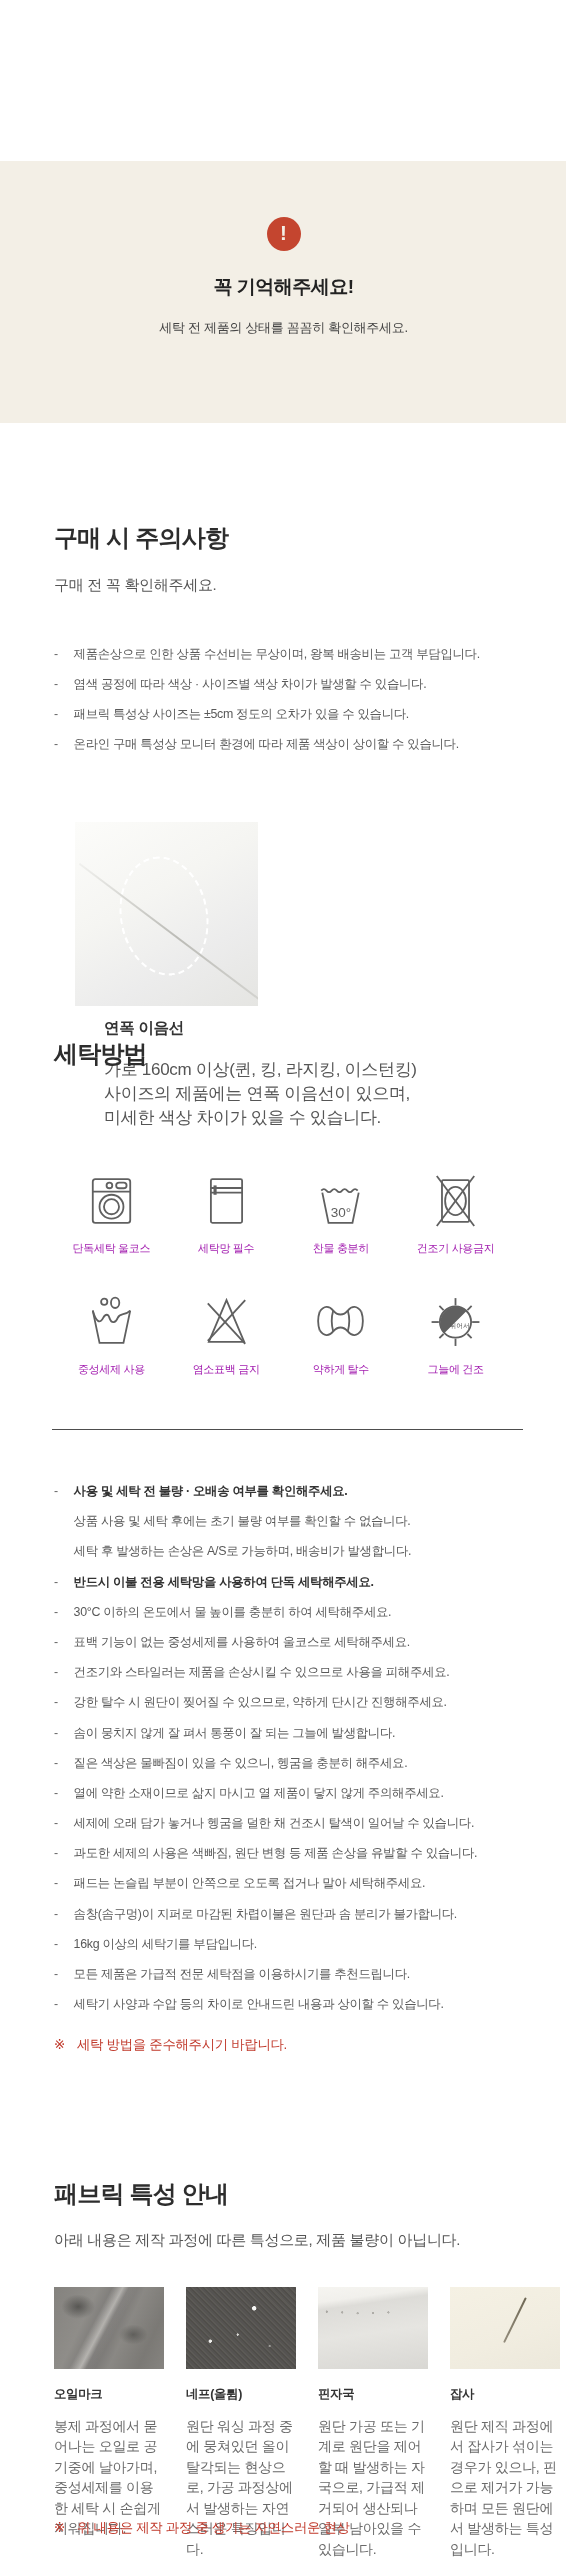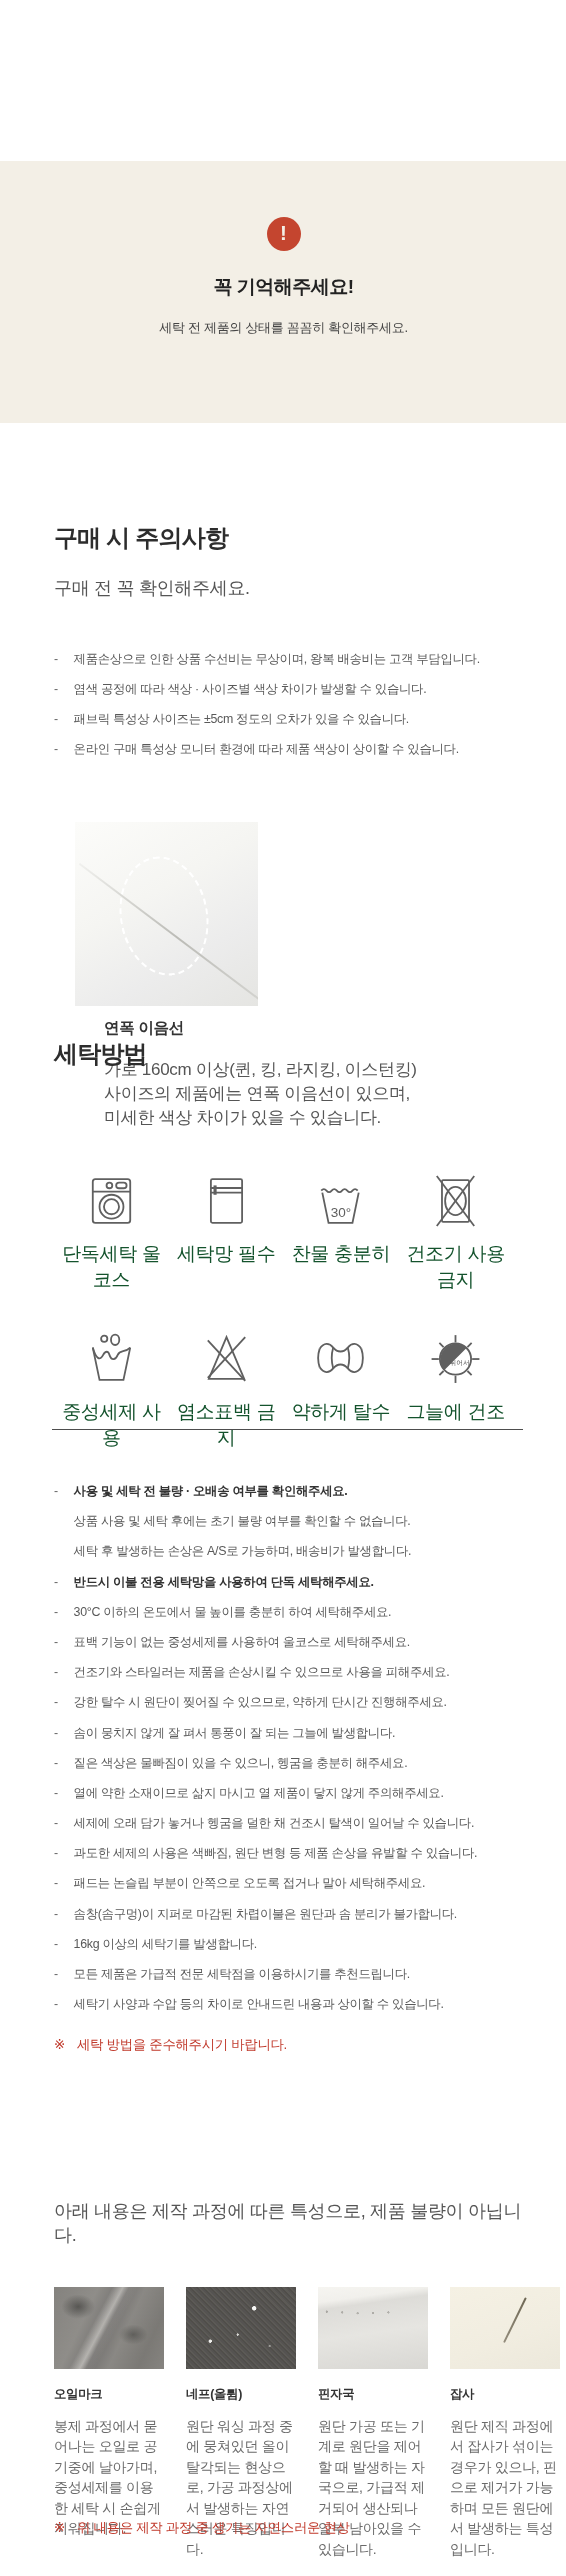--- a/index.html
+++ b/index.html
@@ -9,21 +9,21 @@
 
   
   .banner { position:absolute; top:161px; left:0; width:567px; height:262px; background:#f3efe6; text-align:center; }
   .banner-icon { width:34px; height:34px; border-radius:50%; background:#c4452f; margin:56px auto 0; display:flex; align-items:center; justify-content:center; }
   .banner-icon span { color:#f3efe6; font-size:20.6px; font-weight:bold; line-height:1; margin-top:-1px; }
   .banner-title { margin-top:23px; font-size:19px; font-weight:bold; color:#222; letter-spacing:-0.5px; }
   .banner-sub { margin-top:18.5px; font-size:13px; color:#444; letter-spacing:-0.3px; }
 
   
   .h2 { font-size:24px; font-weight:bold; color:#2d2d2d; letter-spacing:-0.8px; }
-  .sec-sub { font-size:18px; color:#555; letter-spacing:-0.3px; }
+  .sec-sub { font-size:15px; color:#555; letter-spacing:-0.3px; }
   ul.dashlist { list-style:none; }
   ul.dashlist li { font-size:12.4px; line-height:24px; margin-bottom:6.2px; color:#595959; letter-spacing:-0.3px; white-space:nowrap; }
   .dash { display:inline-block; width:19.6px; color:#666; }
   li.b .txt { font-weight:bold; color:#333;text-align:center; }
   li.sub { padding-left:19.6px; }
 
   
   .sec-purchase { position:absolute; top:522px; left:54px; right:44px; }
   .sec-purchase .sec-sub { margin-top:21.6px; }
   .sec-purchase ul { margin-top:47px; }
@@ -43,21 +43,21 @@
   .seam-lines div { font-size:17px; color:#555; line-height:24px; letter-spacing:-0.3px; white-space:nowrap; }
 
   
   .wash-title { position:absolute; top:1038px; left:54px; }
   .icon-grid { position:absolute; top:1175px; left:54px; width:459px; }
   .icon-row { display:flex; }
   .icon-row + .icon-row { margin-top:39px; }
   .cell { flex:1; text-align:center; }
   .ic { height:52px; display:flex; align-items:center; justify-content:center; }
   .ic svg { height:52px; width:57px; }
-  .iclabel { margin-top:14.4px; font-size:19px; color:#14532d; letter-spacing:-0.3px; }
+  .iclabel { margin-top:14.4px; font-size:11px; color:#a21caf; letter-spacing:-0.3px; }
   .divider { position:absolute; top:1429px; left:52px; width:471px; height:1px; background:#4d4d4d; }
   .instructions { position:absolute; top:1479px; left:54px; right:20.6px; }
   .red-note { font-size:13.4px; color:#c0392b; letter-spacing:-0.3px; }
   .red-note .mk { display:inline-block; width:23px; }
   .wash-note { position:absolute; top:2036px; left:54px; }
 
   
   .sec-fabric { position:absolute; top:2178px; left:54px; right:44px; }
   .sec-fabric .sec-sub { margin-top:20.6px; }
   .fabric-grid { position:absolute; top:2287px; left:54px; width:471px; display:flex; gap:22px; }
@@ -248,30 +248,31 @@
     <li><span class="dash">-</span><span class="txt">표백 기능이 없는 중성세제를 사용하여 울코스로 세탁해주세요.</span></li>
     <li><span class="dash">-</span><span class="txt">건조기와 스타일러는 제품을 손상시킬 수 있으므로 사용을 피해주세요.</span></li>
     <li><span class="dash">-</span><span class="txt">강한 탈수 시 원단이 찢어질 수 있으므로, 약하게 단시간 진행해주세요.</span></li>
     <li><span class="dash">-</span><span class="txt">솜이 뭉치지 않게 잘 펴서 통풍이 잘 되는 그늘에 발생합니다.</span></li>
     <li><span class="dash">-</span><span class="txt">짙은 색상은 물빠짐이 있을 수 있으니, 헹굼을 충분히 해주세요.</span></li>
     <li><span class="dash">-</span><span class="txt">열에 약한 소재이므로 삶지 마시고 열 제품이 닿지 않게 주의해주세요.</span></li>
     <li><span class="dash">-</span><span class="txt">세제에 오래 담가 놓거나 헹굼을 덜한 채 건조시 탈색이 일어날 수 있습니다.</span></li>
     <li><span class="dash">-</span><span class="txt">과도한 세제의 사용은 색빠짐, 원단 변형 등 제품 손상을 유발할 수 있습니다.</span></li>
     <li><span class="dash">-</span><span class="txt">패드는 논슬립 부분이 안쪽으로 오도록 접거나 말아 세탁해주세요.</span></li>
     <li><span class="dash">-</span><span class="txt">솜창(솜구멍)이 지퍼로 마감된 차렵이불은 원단과 솜 분리가 불가합니다.</span></li>
-    <li><span class="dash">-</span><span class="txt">16kg 이상의 세탁기를 발생합니다.</span></li>
+    <li><span class="dash">-</span><span class="txt">16kg 이상의 세탁기를 부담입니다.</span></li>
     <li><span class="dash">-</span><span class="txt">모든 제품은 가급적 전문 세탁점을 이용하시기를 추천드립니다.</span></li>
     <li><span class="dash">-</span><span class="txt">세탁기 사양과 수압 등의 차이로 안내드린 내용과 상이할 수 있습니다.</span></li>
   </ul>
 
   <div class="red-note wash-note">
     <span class="mk">※</span><span>세탁 방법을 준수해주시기 바랍니다.</span>
   </div>
 
   <section class="sec-fabric">
+    <h2 class="h2">패브릭 특성 안내</h2>
     <div class="sec-sub">아래 내용은 제작 과정에 따른 특성으로, 제품 불량이 아닙니다.</div>
   </section>
 
   <div class="fabric-grid">
     <div class="fcol">
       <div class="fab-img fab-oil"></div>
       <div class="flabel">오일마크</div>
       <div class="fdesc">봉제 과정에서 묻어나는 오일로 공기중에 날아가며, 중성세제를 이용한 세탁 시 손쉽게 지워집니다.</div>
     </div>
     <div class="fcol">

